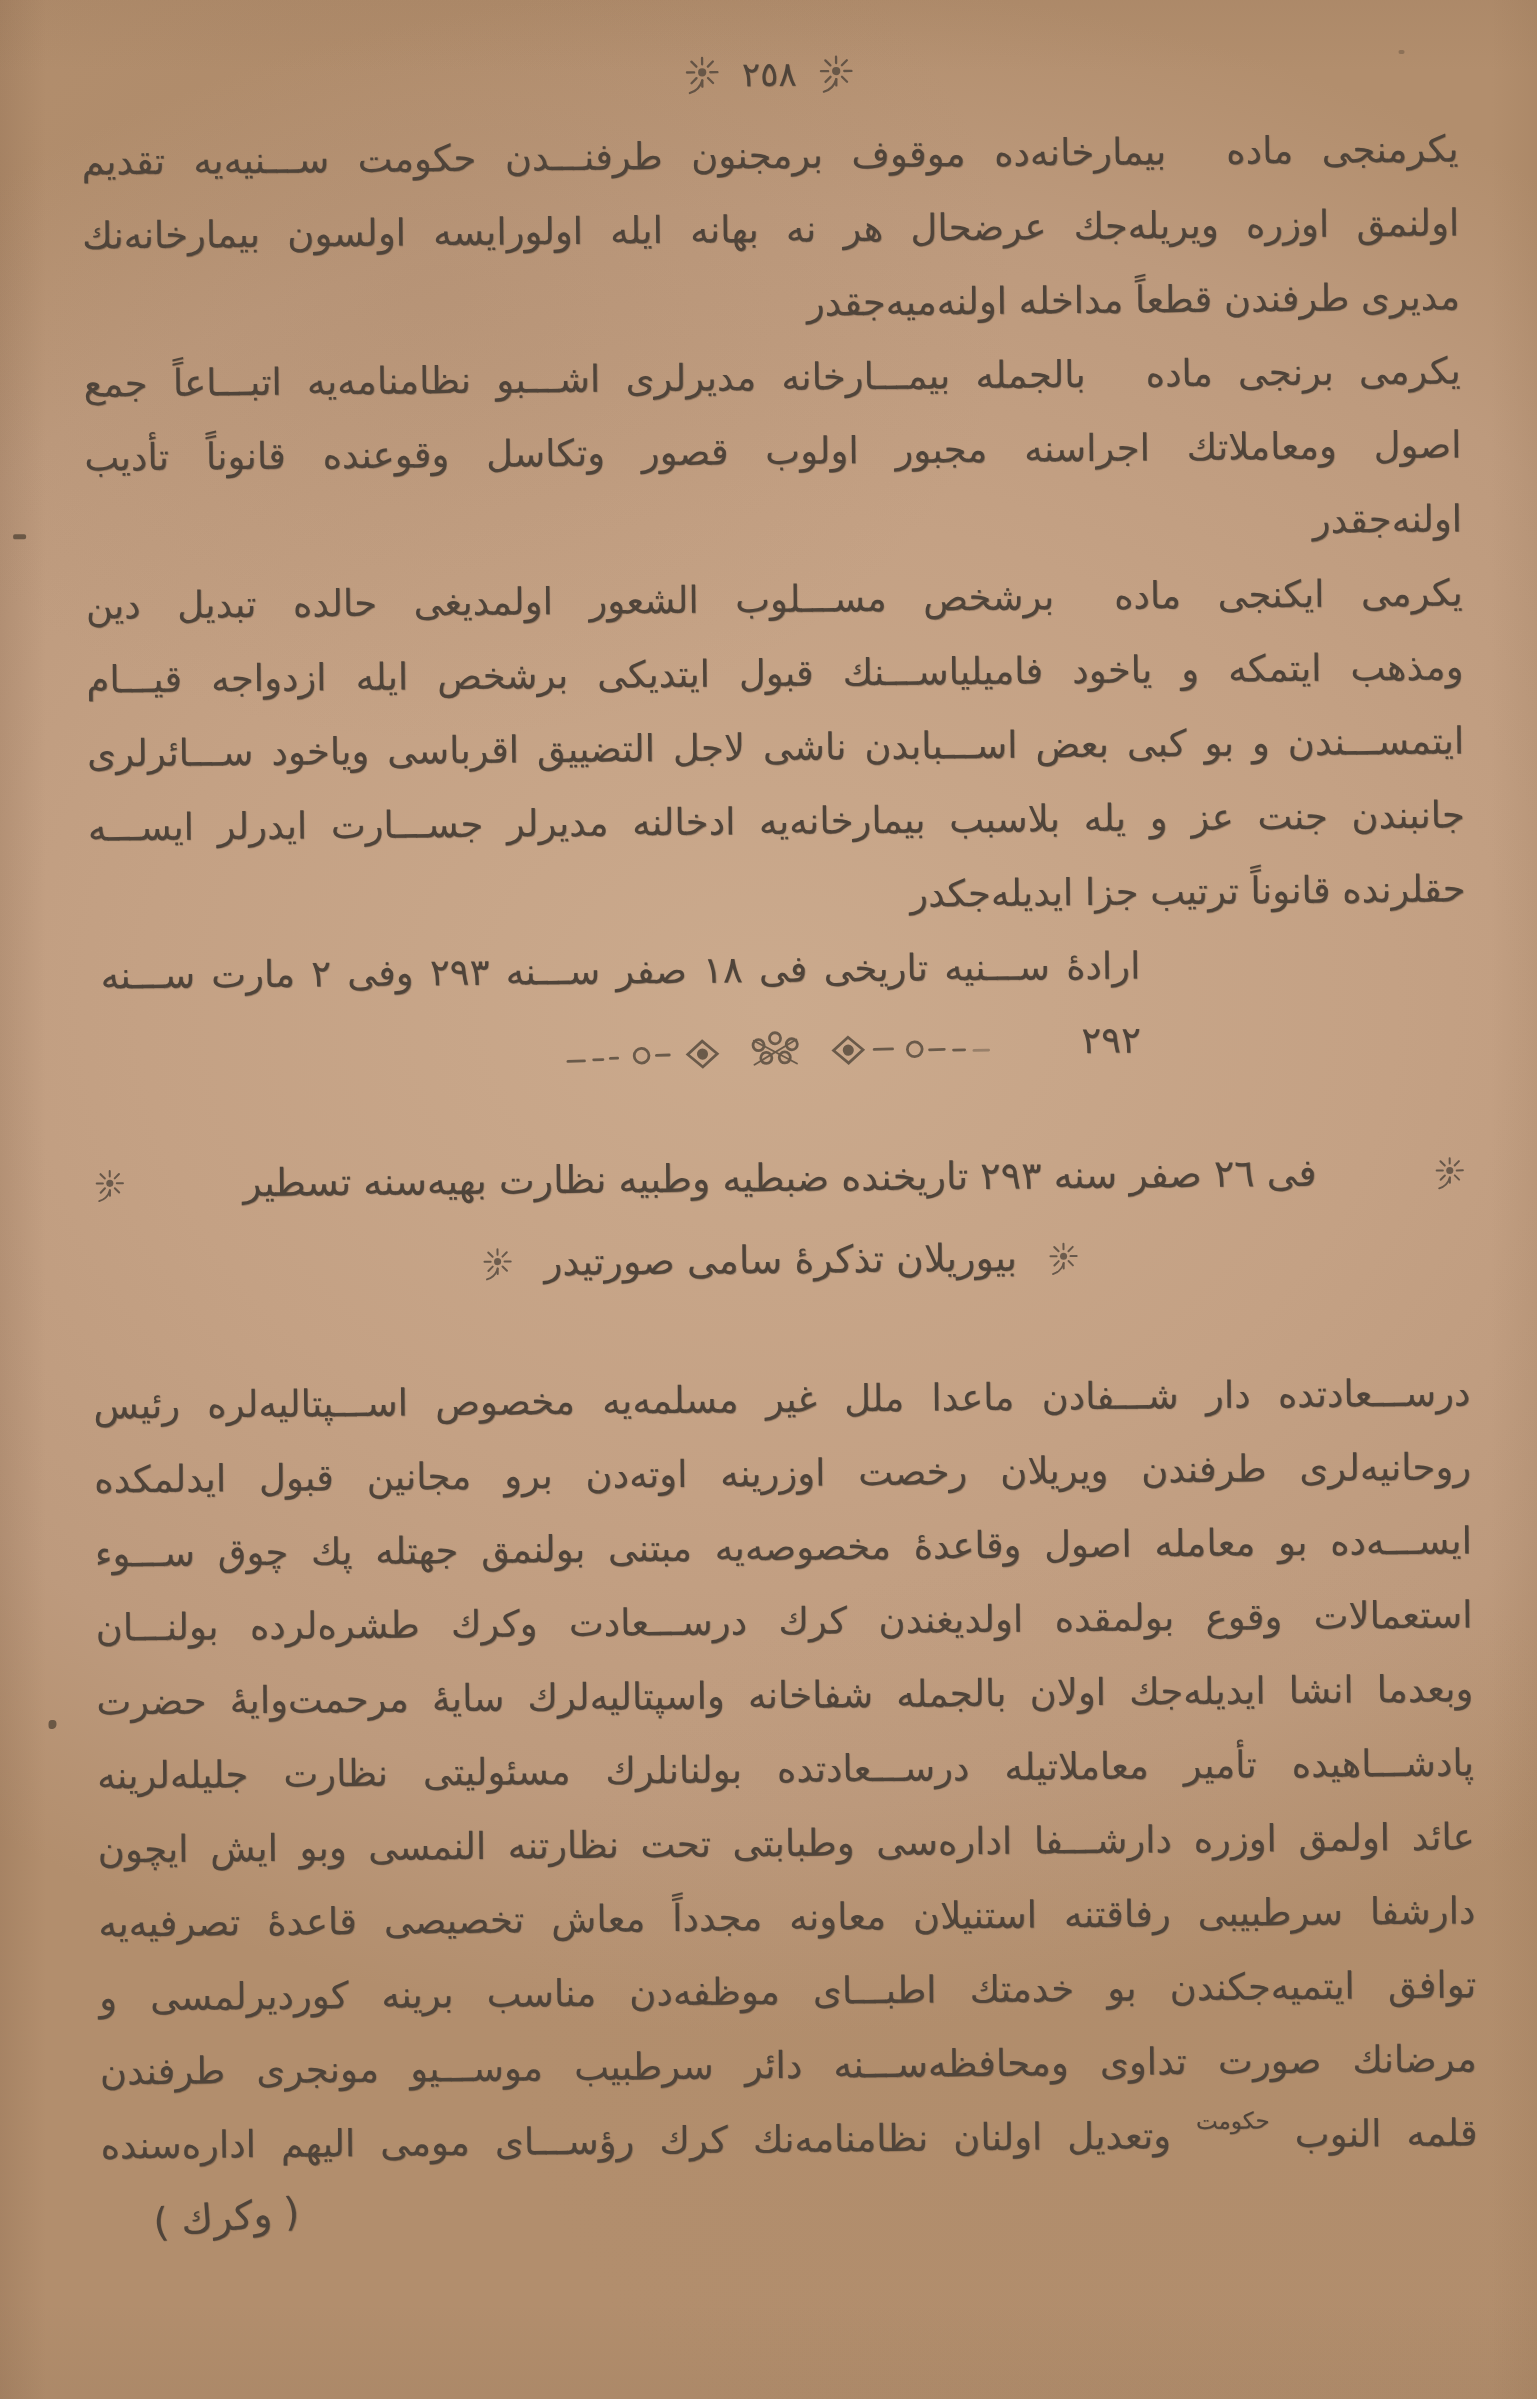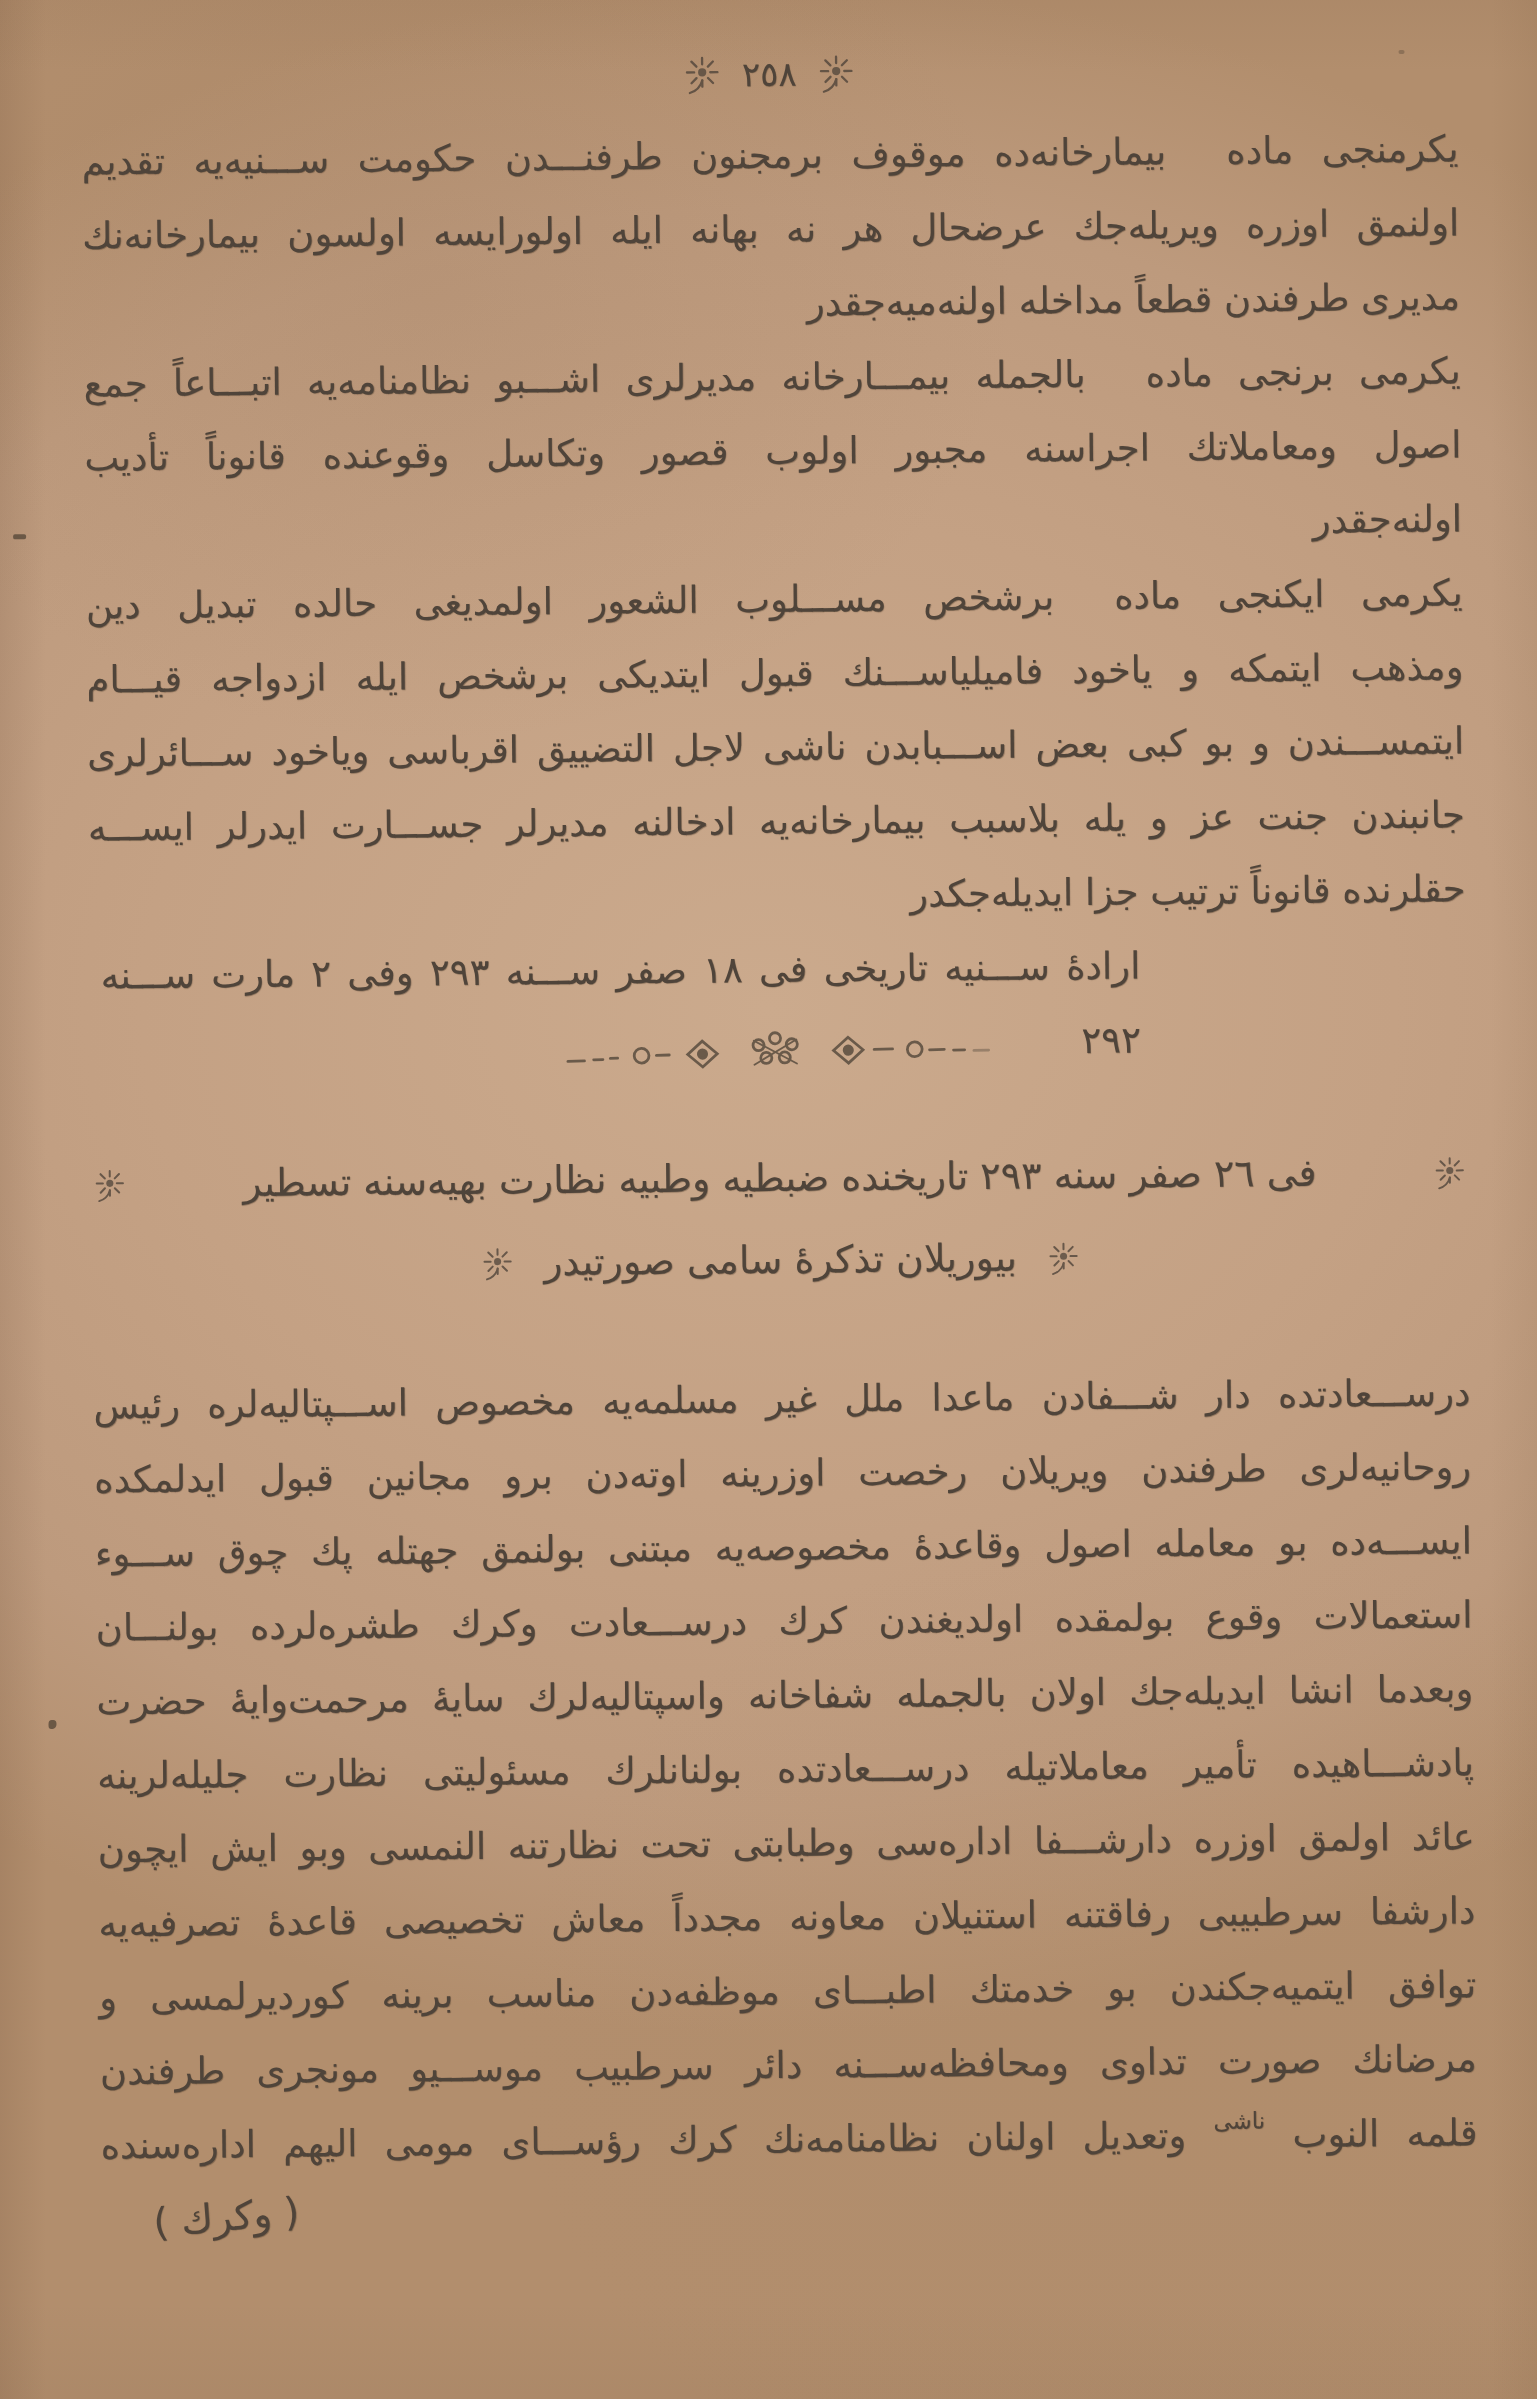--- a/index.html
+++ b/index.html
@@ -176,21 +176,21 @@
       <div class="line full">درســـعادتده دار شـــفادن ماعدا ملل غير مسلمه‌يه مخصوص اســـپتاليه‌لره رئيس</div>
       <div class="line full">روحانيه‌لرى طرفندن ويريلان رخصت اوزرينه اوته‌دن برو مجانين قبول ايدلمكده</div>
       <div class="line full">ايســـه‌ده بو معامله اصول وقاعدهٔ مخصوصه‌يه مبتنى بولنمق جهتله پك چوق ســـوء</div>
       <div class="line full">استعمالات وقوع بولمقده اولديغندن كرك درســـعادت وكرك طشره‌لرده بولنـــان</div>
       <div class="line full">وبعدما انشا ايديله‌جك اولان بالجمله شفاخانه واسپتاليه‌لرك سايهٔ مرحمت‌وايهٔ حضرت</div>
       <div class="line full">پادشـــاهيده تأمير معاملاتيله درســـعادتده بولنانلرك مسئوليتى نظارت جليله‌لرينه</div>
       <div class="line full">عائد اولمق اوزره دارشـــفا اداره‌سى وطبابتى تحت نظارتنه النمسى وبو ايش ايچون</div>
       <div class="line full">دارشفا سرطبيبى رفاقتنه استنيلان معاونه مجدداً معاش تخصيصى قاعدهٔ تصرفيه‌يه</div>
       <div class="line full">توافق ايتميه‌جكندن بو خدمتك اطبـــاى موظفه‌دن مناسب برينه كورديرلمسى و</div>
       <div class="line full">مرضانك صورت تداوى ومحافظه‌ســـنه دائر سرطبيب موســـيو مونجرى طرفندن</div>
-      <div class="line full"><span>قلمه النوب</span> <span class="sup">ناشى</span> <span>وتعديل اولنان نظامنامه‌نك كرك رؤســـاى مومى اليهم اداره‌سنده</span></div>
+      <div class="line full"><span>قلمه النوب</span> <span class="sup">حكومت</span> <span>وتعديل اولنان نظامنامه‌نك كرك رؤســـاى مومى اليهم اداره‌سنده</span></div>
       <div class="line catch"><span class="catch-inner">( وكرك )</span></div>
     </div>
 
     <div class="speck s1"></div>
     <div class="speck s2"></div>
     <div class="speck s3"></div>
   </div>
 </div>
 
 

